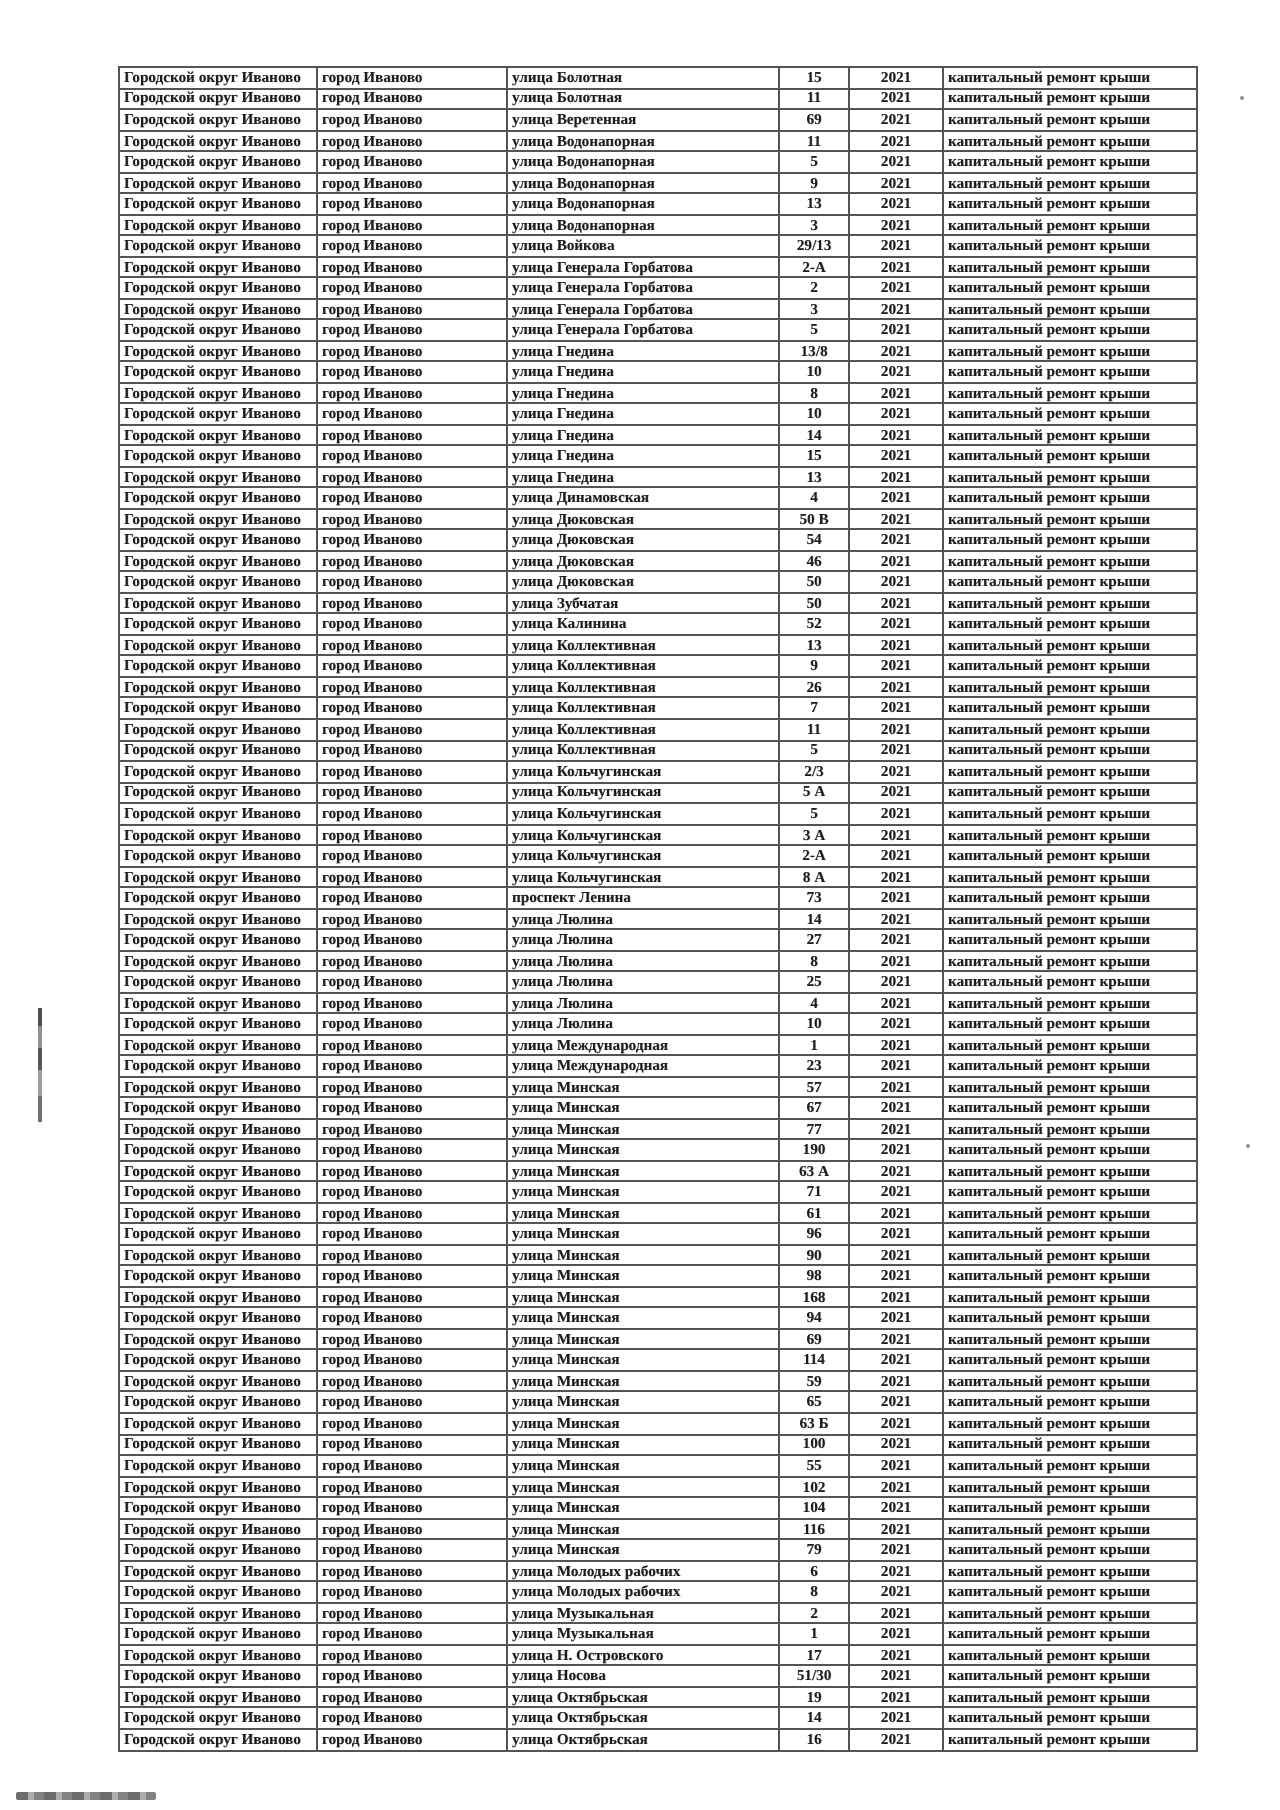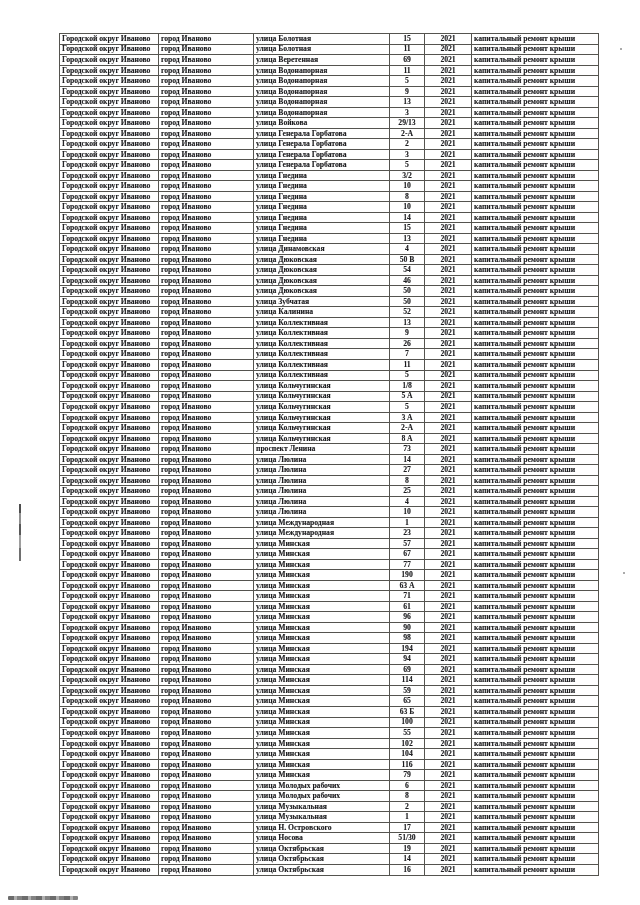--- a/index.html
+++ b/index.html
@@ -201,21 +201,21 @@
           <td class="c1">город Иваново</td>
           <td class="c2">улица Генерала Горбатова</td>
           <td class="c3">5</td>
           <td class="c4">2021</td>
           <td class="c5">капитальный ремонт крыши</td>
         </tr>
         <tr>
           <td class="c0">Городской округ Иваново</td>
           <td class="c1">город Иваново</td>
           <td class="c2">улица Гнедина</td>
-          <td class="c3">3/2</td>
+          <td class="c3">13/8</td>
           <td class="c4">2021</td>
           <td class="c5">капитальный ремонт крыши</td>
         </tr>
         <tr>
           <td class="c0">Городской округ Иваново</td>
           <td class="c1">город Иваново</td>
           <td class="c2">улица Гнедина</td>
           <td class="c3">10</td>
           <td class="c4">2021</td>
           <td class="c5">капитальный ремонт крыши</td>
@@ -361,21 +361,21 @@
           <td class="c1">город Иваново</td>
           <td class="c2">улица Коллективная</td>
           <td class="c3">5</td>
           <td class="c4">2021</td>
           <td class="c5">капитальный ремонт крыши</td>
         </tr>
         <tr>
           <td class="c0">Городской округ Иваново</td>
           <td class="c1">город Иваново</td>
           <td class="c2">улица Кольчугинская</td>
-          <td class="c3">1/8</td>
+          <td class="c3">2/3</td>
           <td class="c4">2021</td>
           <td class="c5">капитальный ремонт крыши</td>
         </tr>
         <tr>
           <td class="c0">Городской округ Иваново</td>
           <td class="c1">город Иваново</td>
           <td class="c2">улица Кольчугинская</td>
           <td class="c3">5 А</td>
           <td class="c4">2021</td>
           <td class="c5">капитальный ремонт крыши</td>
@@ -561,21 +561,21 @@
           <td class="c1">город Иваново</td>
           <td class="c2">улица Минская</td>
           <td class="c3">98</td>
           <td class="c4">2021</td>
           <td class="c5">капитальный ремонт крыши</td>
         </tr>
         <tr>
           <td class="c0">Городской округ Иваново</td>
           <td class="c1">город Иваново</td>
           <td class="c2">улица Минская</td>
-          <td class="c3">194</td>
+          <td class="c3">168</td>
           <td class="c4">2021</td>
           <td class="c5">капитальный ремонт крыши</td>
         </tr>
         <tr>
           <td class="c0">Городской округ Иваново</td>
           <td class="c1">город Иваново</td>
           <td class="c2">улица Минская</td>
           <td class="c3">94</td>
           <td class="c4">2021</td>
           <td class="c5">капитальный ремонт крыши</td>

